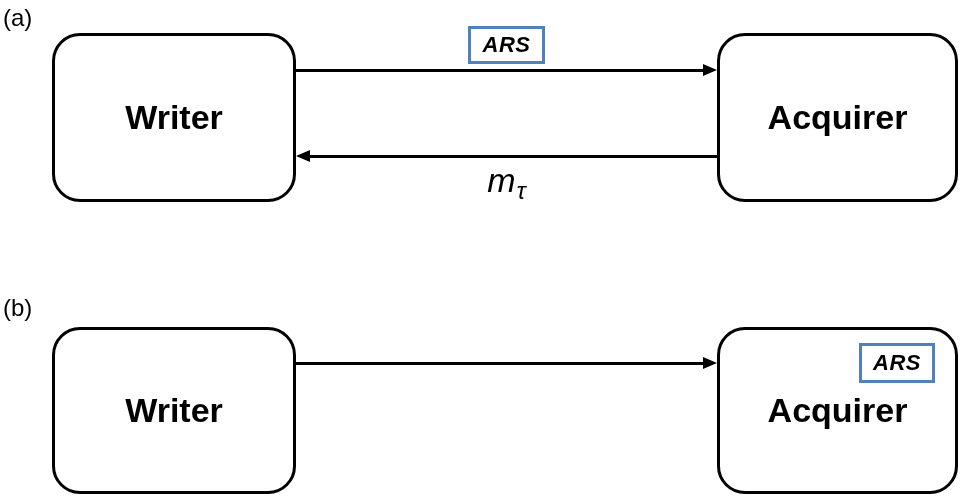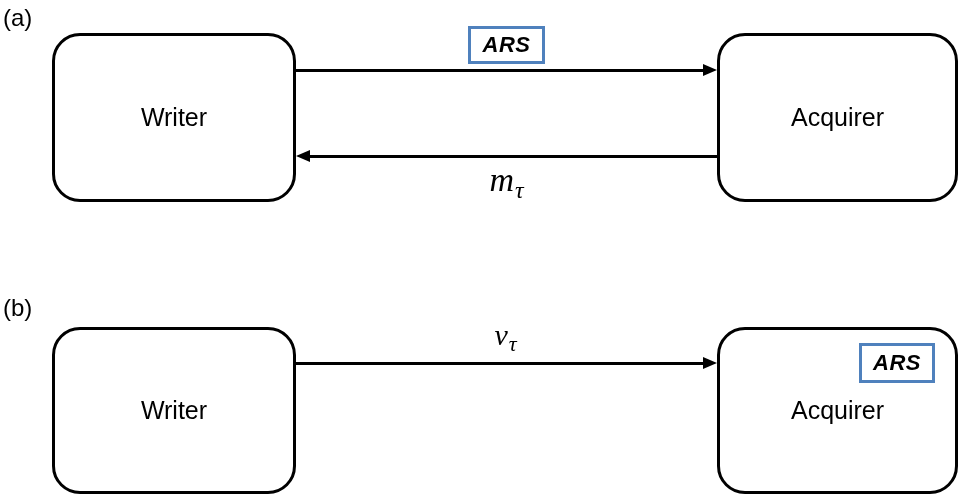--- a/index.html
+++ b/index.html
@@ -26,22 +26,22 @@
   .node-box {
     position: absolute;
     border: 3px solid var(--stroke);
     border-radius: 28px;
     background: var(--background);
     display: flex;
     align-items: center;
     justify-content: center;
   }
   .node-label {
-    font-size: 25px;
-    font-weight: normal;
+    font-size: 34px;
+    font-weight: bold;
     color: var(--stroke);
   }
   .ars-box {
     position: absolute;
     border: 3px solid var(--ars-border);
     background: var(--background);
     display: flex;
     align-items: center;
     justify-content: center;
   }
@@ -63,21 +63,21 @@
     height: 0;
     border-top: 6px solid transparent;
     border-bottom: 6px solid transparent;
   }
   .arrow-head.right { border-left: 14px solid var(--stroke); }
   .arrow-head.left  { border-right: 14px solid var(--stroke); }
   .math-label {
     position: absolute;
     width: 110px;
     text-align: center;
-    font-family: Liberation Serif, serif;
+    font-family: Liberation Sans, sans-serif;
     font-style: italic;
     color: var(--stroke);
     line-height: 1;
   }
   .math-label .base { font-size: 34px; }
   .math-label .sub {
     font-size: 24px;
     font-style: italic;
     position: relative;
     top: 7px;
@@ -121,15 +121,14 @@
     <span class="node-label">Acquirer</span>
 
     <div class="ars-box" style="left:139px; top:13px; width:76px; height:40px;">
       <span class="ars-label">ARS</span>
     </div>
   </div>
 
   <div class="arrow-line" style="left:296px; top:361.5px; width:409px;"></div>
   <div class="arrow-head right" style="left:703px; top:357px;"></div>
 
-  <div class="math-label" style="left:450px; top:320px;"><span class="base" style="font-size:30px;">v</span><span class="sub" style="font-size:22px; top:6px;">τ</span></div>
 
 </div>
 
 </body></html>

